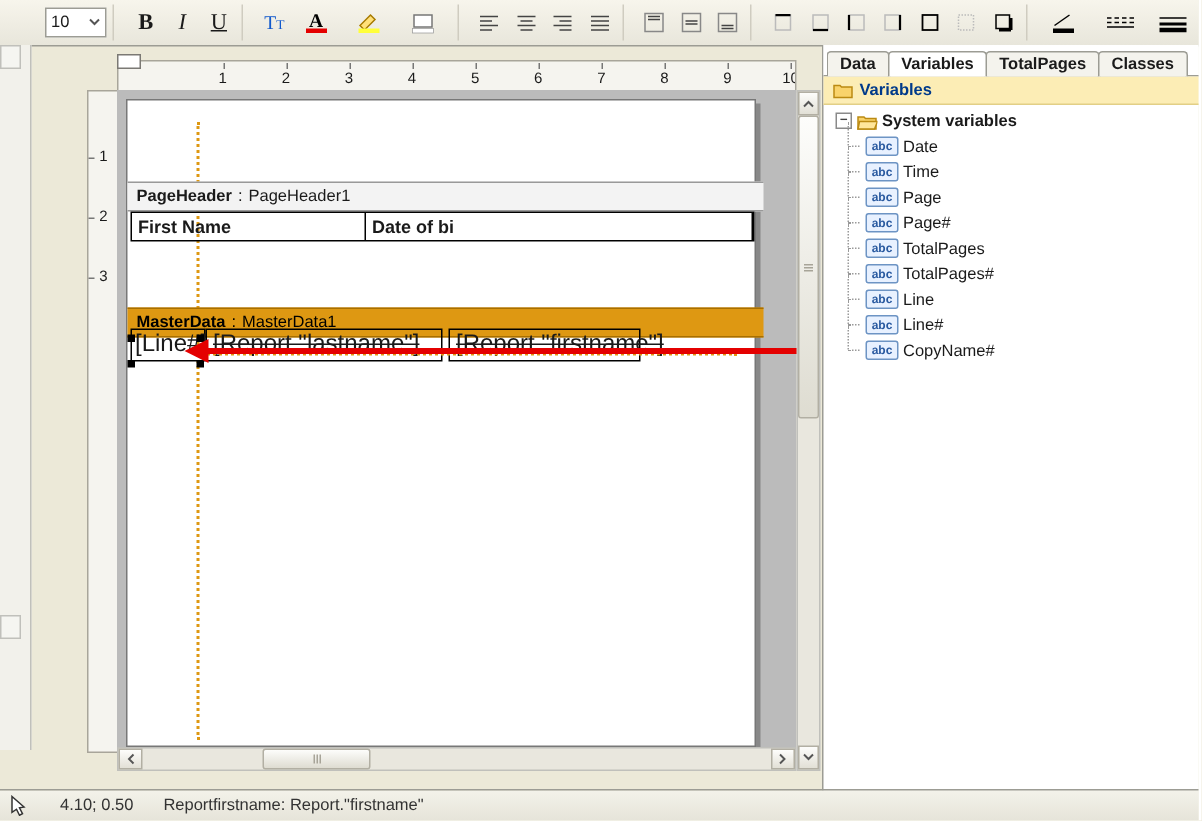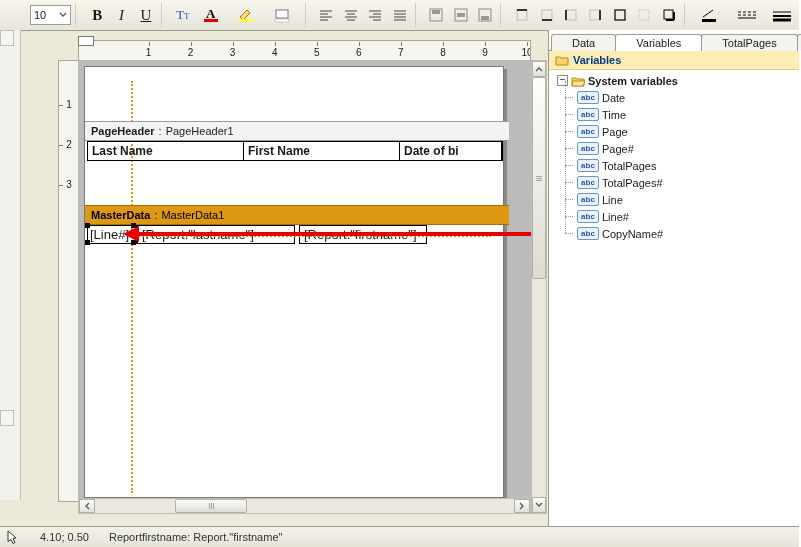--- a/index.html
+++ b/index.html
@@ -112,21 +112,21 @@
   .cols{
     position:absolute;left:2px;top:74px;width:414px;height:18px;
     display:flex;border:1px solid #000;
   }
   .cols .cell{border-right:1px solid #000;padding:2px 4px;font-size:12px;font-family:Arial;font-weight:bold;}
   .c1{width:147px;}
   .c2{width:147px;}
   .c3{flex:1;}
   .row{
     position:absolute;left:2px;top:158px;width:414px;height:16px;
-    display:flex;align-items:flex-start;font-size:13px;
+    display:flex;align-items:flex-end;font-size:16px;
   }
   .row .linecell{
     width:44px;border:1px solid #000;padding:1px 2px;
   }
   .row .fieldcell{
     border:1px solid #000;padding:1px 4px;margin-left:0;
     text-decoration:line-through;
   }
   .row .fld2{width:148px;}
   .row .fld3{width:118px;margin-left:4px;}
@@ -166,23 +166,23 @@
   .rpane{
     position:absolute;right:0;top:30px;width:250px;bottom:20px;
     background:#fff;border-left:1px solid var(--border);
   }
   .tabs{
     height:20px;background:#fff;border-bottom:1px solid var(--border);
     display:flex;align-items:flex-end;padding-left:2px;gap:0;
     font-size:11px;
   }
   .tab{
-    padding:2px 20px;border:1px solid var(--border);border-bottom:none;
+    padding:2px 8px;border:1px solid var(--border);border-bottom:none;
     background:#f4f3ed;border-radius:3px 3px 0 0;margin-right:-1px;
-    position:relative;top:1px;
+    position:relative;top:1px;font-weight:bold;
   }
   .tab.active{background:#fff;z-index:2;}
   .bartitle{
     background:var(--treegold);
     border-bottom:1px solid #e2cf86;
     display:flex;align-items:center;gap:4px;padding:3px 6px;font-weight:bold;color:#003a8a;
   }
   .folder{width:14px;height:12px;display:inline-block;}
   .tree{padding:2px 2px;}
   .node{display:flex;align-items:center;gap:3px;height:17px;padding-left:4px;}
@@ -387,21 +387,20 @@
   <div class="canvas">
     <div class="page">
       <div class="dotted-margin"></div>
 
       <div class="band-header">
         <span class="name">PageHeader</span>
           <span>:</span>
         <span>PageHeader1</span>
       </div>
       <div class="cols">
-        <div class="cell c1">Last Name</div>
         <div class="cell c2">First Name</div>
         <div class="cell c3">Date of bi</div>
       </div>
 
       <div class="band-master">
         <span class="name">MasterData</span>
           <span>:</span>
         <span>MasterData1</span>
       </div>
       <div class="row">

